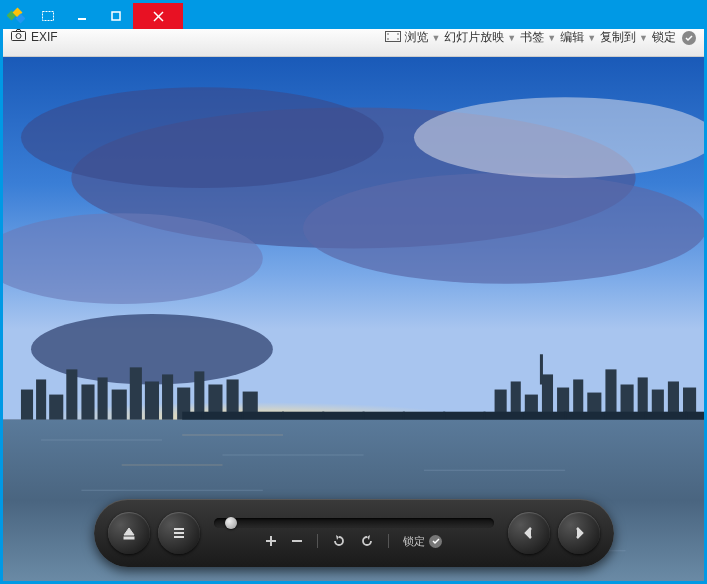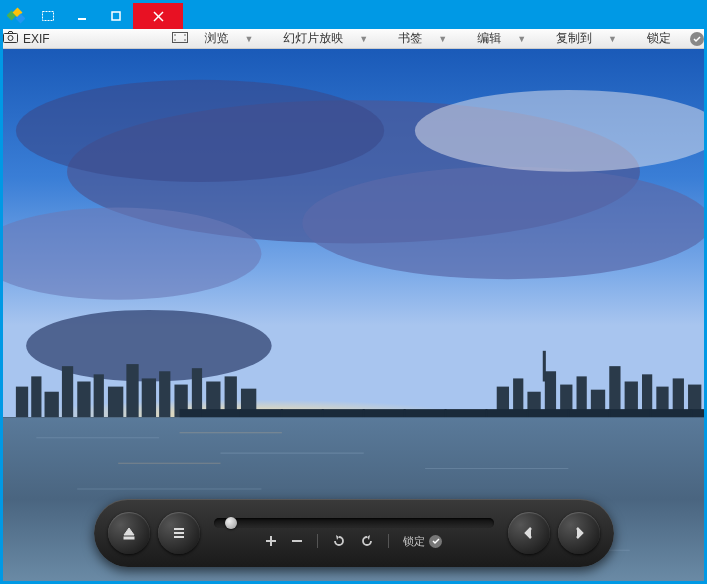--- a/index.html
+++ b/index.html
@@ -6,24 +6,24 @@
 body { width: 707px; height: 584px; background: #0099e5; padding: 3px; }
 .window { width: 100%; height: 100%; background: #fff; display: flex; flex-direction: column; }
 .titlebar { height: 26px; background: #0099e5; display: flex; align-items: center; padding-left: 4px; color: #fff; }
 .app-icon { width: 18px; height: 18px; margin-right: 6px; }
 .title-text { font-size: 12px; flex: 1; white-space: nowrap; }
 .title-controls { display: flex; height: 100%; }
 .title-btn { width: 34px; height: 100%; display: flex; align-items: center; justify-content: center; color: #fff; cursor: pointer; }
 .title-btn.wide { width: 44px; }
 .title-btn.close { background: #e81123; width: 50px; }
 .title-btn svg { stroke: #fff; fill: none; }
-.toolbar { height: 20px; background: linear-gradient(#fdfdfd, #e8e8e8); border-bottom: 1px solid #ccc; display: flex; align-items: center; padding: 0 0; font-size: 12px; color: #333; }
+.toolbar { height: 28px; background: linear-gradient(#fdfdfd, #e8e8e8); border-bottom: 1px solid #ccc; display: flex; align-items: flex-start; padding: 0 8px; font-size: 12px; color: #333; }
 .exif-btn { display: flex; align-items: center; gap: 5px; cursor: pointer; }
 .toolbar-spacer { flex: 1; }
-.menu-item { display: flex; align-items: center; gap: 16px; margin-left: 30px; cursor: pointer; }
+.menu-item { display: flex; align-items: center; gap: 3px; margin-left: 4px; cursor: pointer; }
 .menu-item .caret { color: #888; font-size: 9px; }
 .lock-check { width: 14px; height: 14px; border-radius: 50%; background: #888; display: flex; align-items: center; justify-content: center; margin-left: 3px; }
 .lock-check svg { stroke: #fff; }
 .viewport { flex: 1; background: #000; position: relative; overflow: hidden; }
 .photo { width: 100%; height: 100%; }
 .controls-overlay { position: absolute; bottom: 14px; left: 50%; transform: translateX(-50%); width: 520px; height: 68px; border-radius: 34px; background: linear-gradient(180deg, #3a3a3a, #1a1a1a); box-shadow: 0 4px 12px rgba(0,0,0,0.6), inset 0 1px 0 rgba(255,255,255,0.15); display: flex; align-items: center; padding: 0 14px; color: #ccc; font-size: 11px; }
 .round-btn { width: 42px; height: 42px; border-radius: 50%; background: radial-gradient(circle at 30% 30%, #555, #111); box-shadow: inset 0 1px 1px rgba(255,255,255,0.2), 0 1px 3px rgba(0,0,0,0.8); display: flex; align-items: center; justify-content: center; cursor: pointer; flex-shrink: 0; }
 .round-btn + .round-btn { margin-left: 8px; }
 .round-btn svg { stroke: #ddd; fill: #ddd; }
 .center-stack { flex: 1; display: flex; flex-direction: column; align-items: stretch; padding: 0 14px; gap: 6px; }

